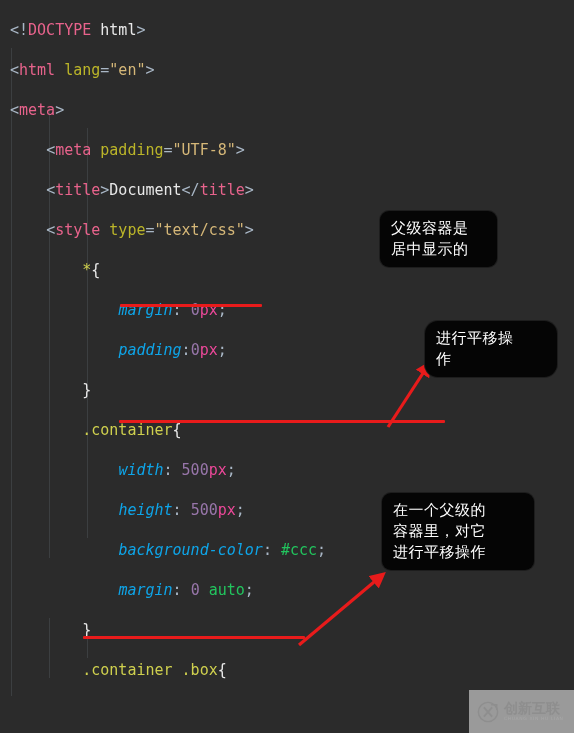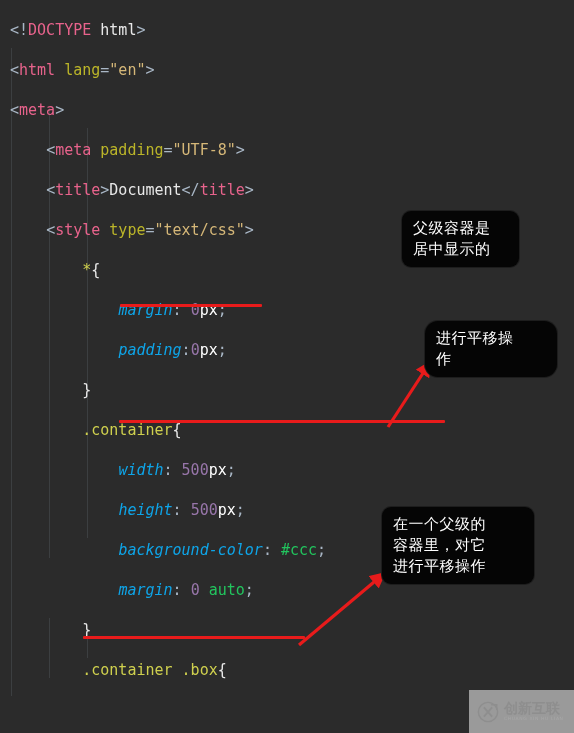--- a/index.html
+++ b/index.html
@@ -36,21 +36,21 @@
   .ln{height:20px;white-space:pre;}
   
   .pun  {color:#a9b7c6;}
   .tag  {color:#e8638c;}
   .attr {color:#bbb529;}
   .str  {color:#d5b778;}
   .txt  {color:#e8e8e8;}
   .sel  {color:#cfd04e;}
   .prop {color:#0ea5e9;font-style:italic;}
   .num  {color:#9876aa;}
-  .unit {color:#ffffff;}
+  .unit {color:#ec4899;}
   .brace{color:#e8e8e8;}
   .val  {color:#22c55e;}
 
   
   .uline{
     position:absolute;
     height:3px;
     background:#e81b1b;
     border-radius:1px;
   }
@@ -162,25 +162,25 @@
 
   <svg class="arrow" style="left:288px;top:566px;" width="100" height="86" viewBox="0 0 100 86">
     <defs>
       <marker id="ah2" markerWidth="5" markerHeight="5" refX="2.6" refY="2.5" orient="auto">
         <path d="M0,0 L5,2.5 L0,5 z" fill="#e81b1b"></path>
       </marker>
     </defs>
     <line x1="7" y1="79" x2="88" y2="11" stroke="#e81b1b" stroke-width="3.2" marker-end="url(#ah2)"></line>
   </svg>
 
-  <div class="callout" style="left:376px;top:211px;width:95px;margin-left:22px;">父级容器是
+  <div class="callout" style="left:376px;top:211px;width:95px;">父级容器是
 居中显示的</div>
   <div class="callout" style="left:421px;top:321px;width:110px;border-radius:13px;">进行平移操
 作</div>
-  <div class="callout" style="left:378px;top:493px;width:130px;margin-top:14px;">在一个父级的
+  <div class="callout" style="left:378px;top:493px;width:130px;">在一个父级的
 容器里，对它
 进行平移操作</div>
 
   <div id="watermark">
     <svg class="wm-logo" viewBox="0 0 24 24">
       <circle cx="12" cy="12" r="10.5" fill="none" stroke="#8e8e8e" stroke-width="1.6"></circle>
       <path d="M7.5 7 L16.5 17 M16.5 7 L7.5 17" stroke="#8e8e8e" stroke-width="2" fill="none"></path>
       <path d="M16 4 L21.5 4 L21.5 9" stroke="#8e8e8e" stroke-width="1.6" fill="none" stroke-linecap="round"></path>
     </svg>
     <div class="wm-text">

